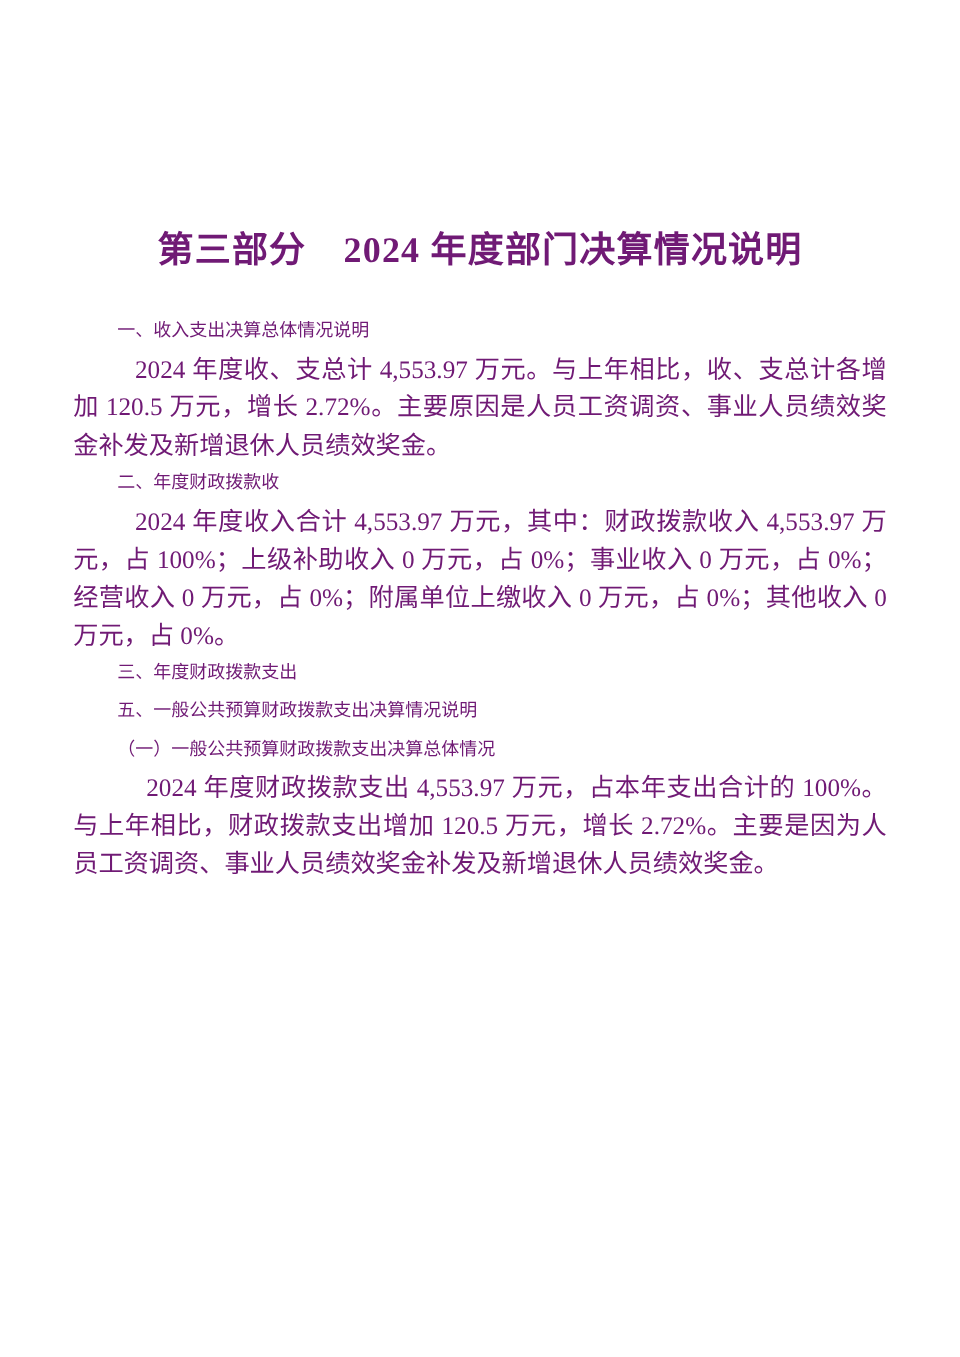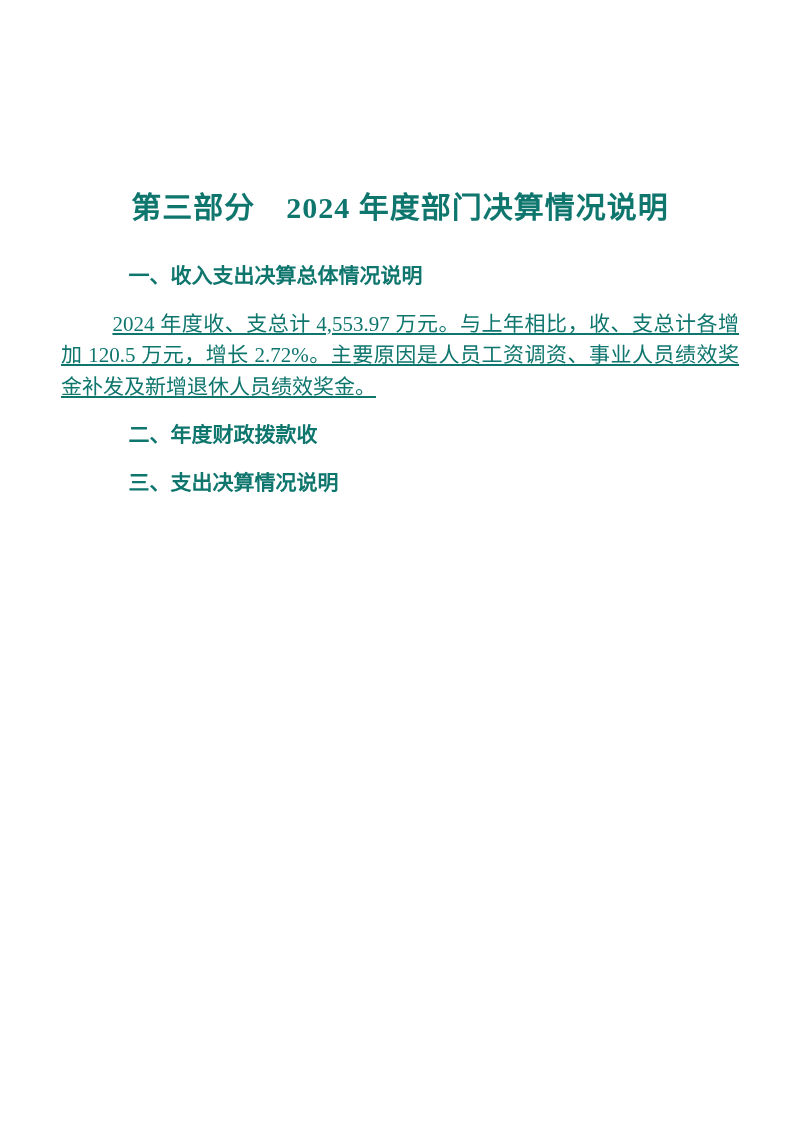--- a/index.html
+++ b/index.html
@@ -9,49 +9,48 @@
   }
   .page {
     position: relative;
     width: 800px;
     height: 1131px;
     margin: 0 auto;
     background: #ffffff;
     box-sizing: border-box;
     padding: 183px 61px 0 61px;
     font-family: "Liberation Serif", "DejaVu Serif", serif;
-    color: #0f766e;
+    color: #701a75;
     overflow: hidden;
   }
   .doc-title {
     margin: 0 0 34px 0;
     font-size: 30px;
     font-weight: bold;
     text-align: center;
     letter-spacing: 1px;
     white-space: nowrap;
   }
   .doc-body {
     font-size: 21px;
     line-height: 31.7px;
   }
   .sec-heading {
-    margin: 16px;
-    font-size: 21px;
-    font-weight: bold;
+    margin: 0;
+    font-size: 15px;
+    font-weight: normal;
     text-indent: 2.45em;
     line-height: 31.7px;
   }
   .para {
     margin: 0;
     text-indent: 2.45em;
     text-align: justify;
     text-justify: inter-ideograph;
     line-height: 31.7px;
-    text-decoration: underline;
   }
   .para.extra-indent {
     text-indent: 2.9em;
   }
 </style>
 </head>
 <body>
 
 <div class="page">
 
@@ -59,22 +58,28 @@
 
   <div class="doc-body">
 
     <section>
       <h2 class="sec-heading">一、收入支出决算总体情况说明</h2>
       <p class="para">2024 年度收、支总计 4,553.97 万元。与上年相比，收、支总计各增加 120.5 万元，增长 2.72%。主要原因是人员工资调资、事业人员绩效奖金补发及新增退休人员绩效奖金。</p>
     </section>
 
     <section>
       <h2 class="sec-heading">二、年度财政拨款收</h2>
+      <p class="para">2024 年度收入合计 4,553.97 万元，其中：财政拨款收入 4,553.97 万元，占 100%；上级补助收入 0 万元，占 0%；事业收入 0 万元，占 0%；经营收入 0 万元，占 0%；附属单位上缴收入 0 万元，占 0%；其他收入 0 万元，占 0%。</p>
     </section>
 
     <section>
-      <h2 class="sec-heading">三、支出决算情况说明</h2>
+      <h2 class="sec-heading">三、年度财政拨款支出</h2>
     </section>
 
 
+    <section>
+      <h2 class="sec-heading">五、一般公共预算财政拨款支出决算情况说明</h2>
+      <h3 class="sec-heading">（一）一般公共预算财政拨款支出决算总体情况</h3>
+      <p class="para extra-indent">2024 年度财政拨款支出 4,553.97 万元，占本年支出合计的 100%。与上年相比，财政拨款支出增加 120.5 万元，增长 2.72%。主要是因为人员工资调资、事业人员绩效奖金补发及新增退休人员绩效奖金。</p>
+    </section>
 
   </div>
 </div>
 
 </body></html>

